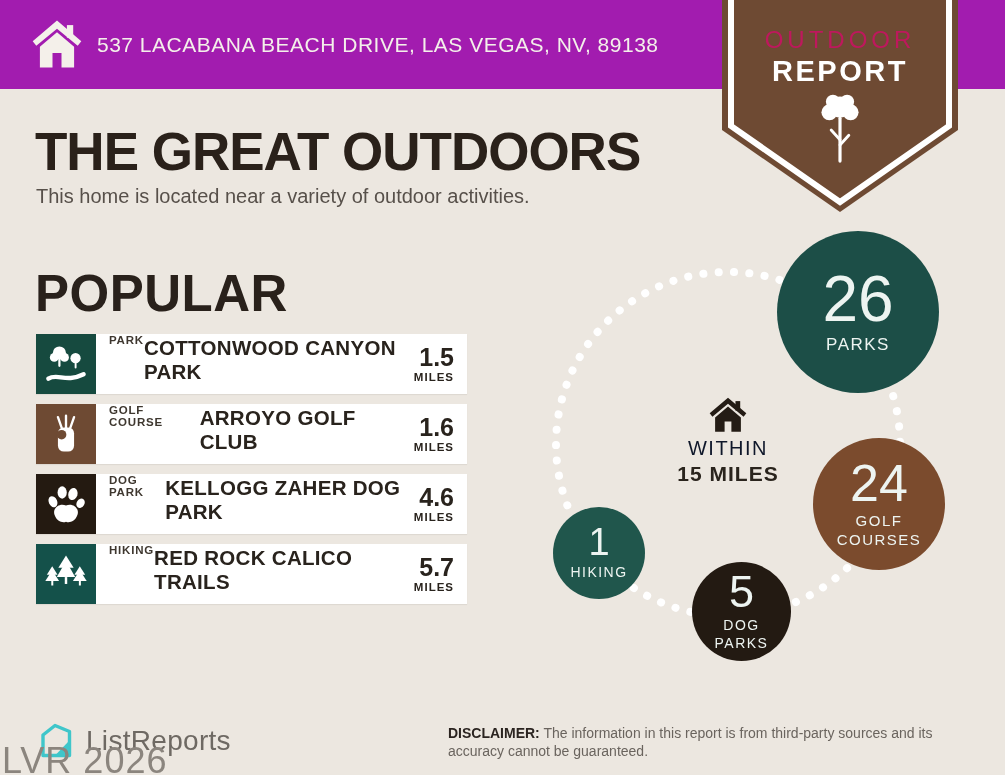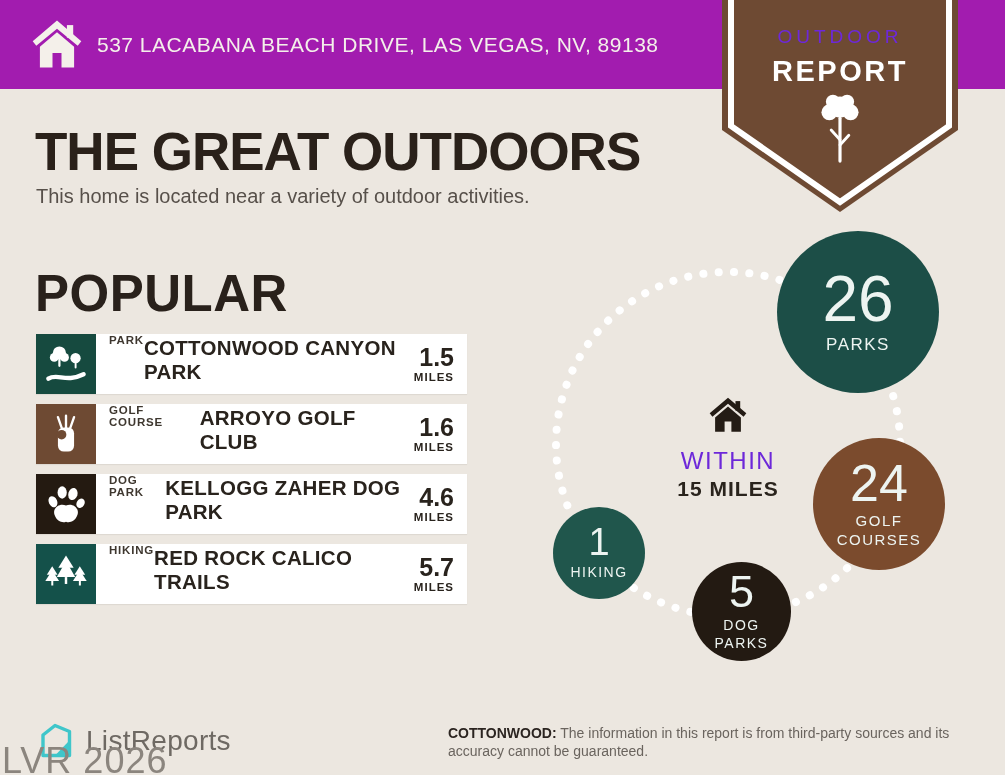--- a/index.html
+++ b/index.html
@@ -17,21 +17,21 @@
   }
   .header .home-ic { position:absolute; left:30px; top:17px; width:54px; height:54px; }
   .header .addr {
     position:absolute; left:97px; top:0; height:89px; display:flex; align-items:center;
     color:#f4f0ea; font-size:21px; letter-spacing:0.5px; font-weight:500;
   }
   
   .badge { position:absolute; left:722px; top:0; width:236px; height:214px; z-index:5; }
   .badge svg.shape { position:absolute; left:0; top:0; }
   .badge .b-line1 { position:absolute; left:0; top:26px; width:100%; text-align:center;
-    color:#6d28d9; font-size:19px; letter-spacing:4px; font-weight:400; }
+    color:#be185d; font-size:24px; letter-spacing:4px; font-weight:400; }
   .badge .b-line2 { position:absolute; left:0; top:55px; width:100%; text-align:center;
     color:#fff; font-size:29px; letter-spacing:2.5px; font-weight:bold; }
   .badge .b-tree { position:absolute; left:50%; top:92px; transform:translateX(-50%); }
   
   .title { position:absolute; left:35px; top:121px; font-size:53px; font-weight:800;
     letter-spacing:-1px; color:#2a211a; }
   .subtitle { position:absolute; left:36px; top:185px; font-size:20px; color:#57504a; }
   
   .popular-h { position:absolute; left:35px; top:264px; font-size:51px; font-weight:800;
     letter-spacing:0.5px; color:#29211b; }
@@ -55,21 +55,21 @@
   .bub-parks { left:777px; top:231px; width:162px; height:162px; }
   .bub-parks .cnt { font-size:64px; } .bub-parks .lbl { font-size:17px; }
   .bub-golf { left:813px; top:438px; width:132px; height:132px; }
   .bub-golf .cnt { font-size:52px; } .bub-golf .lbl { font-size:15px; width:100px; }
   .bub-dog { left:692px; top:562px; width:99px; height:99px; }
   .bub-dog .cnt { font-size:45px; } .bub-dog .lbl { font-size:14px; width:80px; }
   .bub-hike { left:553px; top:507px; width:92px; height:92px; }
   .bub-hike .cnt { font-size:38px; } .bub-hike .lbl { font-size:14px; }
   .center-group { position:absolute; left:648px; top:395px; width:160px; text-align:center; z-index:1; }
   .center-group .house { display:block; margin:0 auto; }
-  .center-group .w1 { font-size:24px; letter-spacing:1.5px; color:#6d28d9; margin-top:14px; }
+  .center-group .w1 { font-size:20px; letter-spacing:1.5px; color:#0f172a; margin-top:4px; }
   .center-group .w2 { font-size:21px; letter-spacing:1px; color:#2a241d; font-weight:bold; margin-top:2px; }
   
   .brand { position:absolute; left:33px; top:719px; display:flex; align-items:center; }
   .brand .wordmark { font-size:28px; color:#6e6963; margin-left:7px; letter-spacing:0.3px; }
   .disclaimer { position:absolute; left:448px; top:724px; width:532px;
     font-size:14px; line-height:1.3; color:#6a645e; }
   .disclaimer b { color:#2b2420; }
   .watermark { position:absolute; left:2px; top:740px; font-size:36px; color:#8b857e;
     letter-spacing:1px; z-index:6; }
 </style>
@@ -244,17 +244,17 @@
 
 <div class="brand">
   <svg width="46" height="44" viewBox="0 0 44 44">
     <path d="M9,16 L21,6.5 L35.5,12.5 L35.5,36.5 L9,36.5 Z" fill="none" stroke="#3fc6ca" stroke-width="3.4" stroke-linejoin="round"></path>
     <path d="M21,36.5 L35.5,36.5 L35.5,21.5 Z" fill="#3fc6ca"></path>
   </svg>
   <span class="wordmark">ListReports</span>
 </div>
 
 <div class="disclaimer">
-  <b>COTTONWOOD:</b>
+  <b>DISCLAIMER:</b>
   <span>The information in this report is from third-party sources and its accuracy cannot be guaranteed.</span>
 </div>
 
 <div class="watermark">LVR 2026</div>
 
 </body></html>

